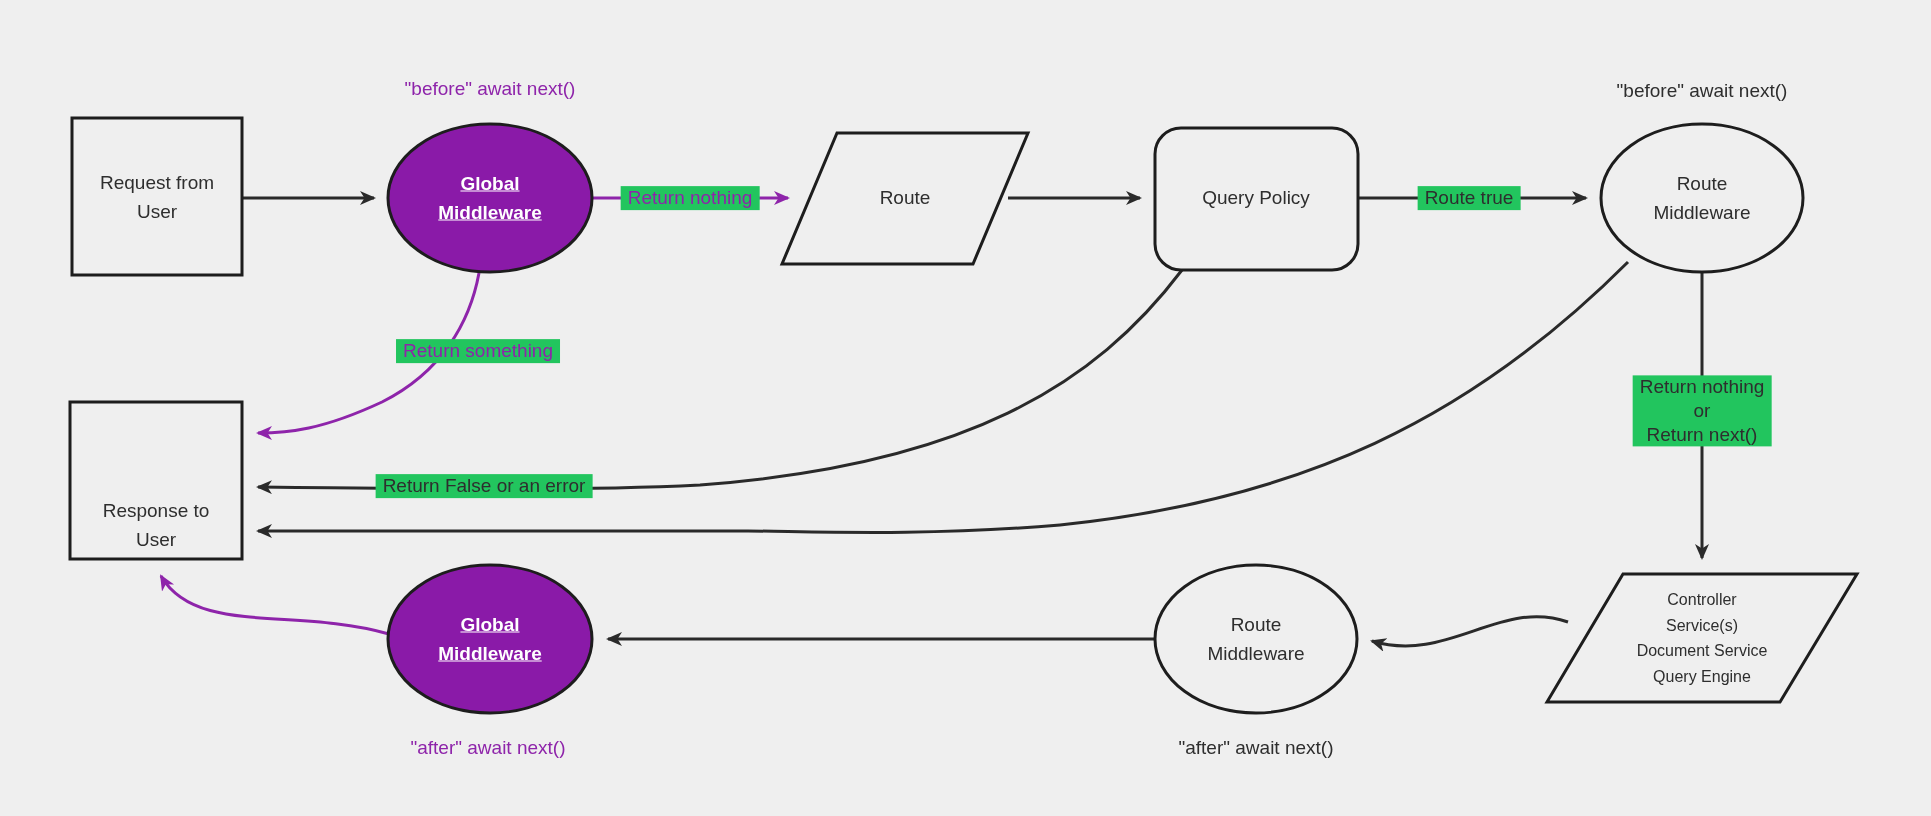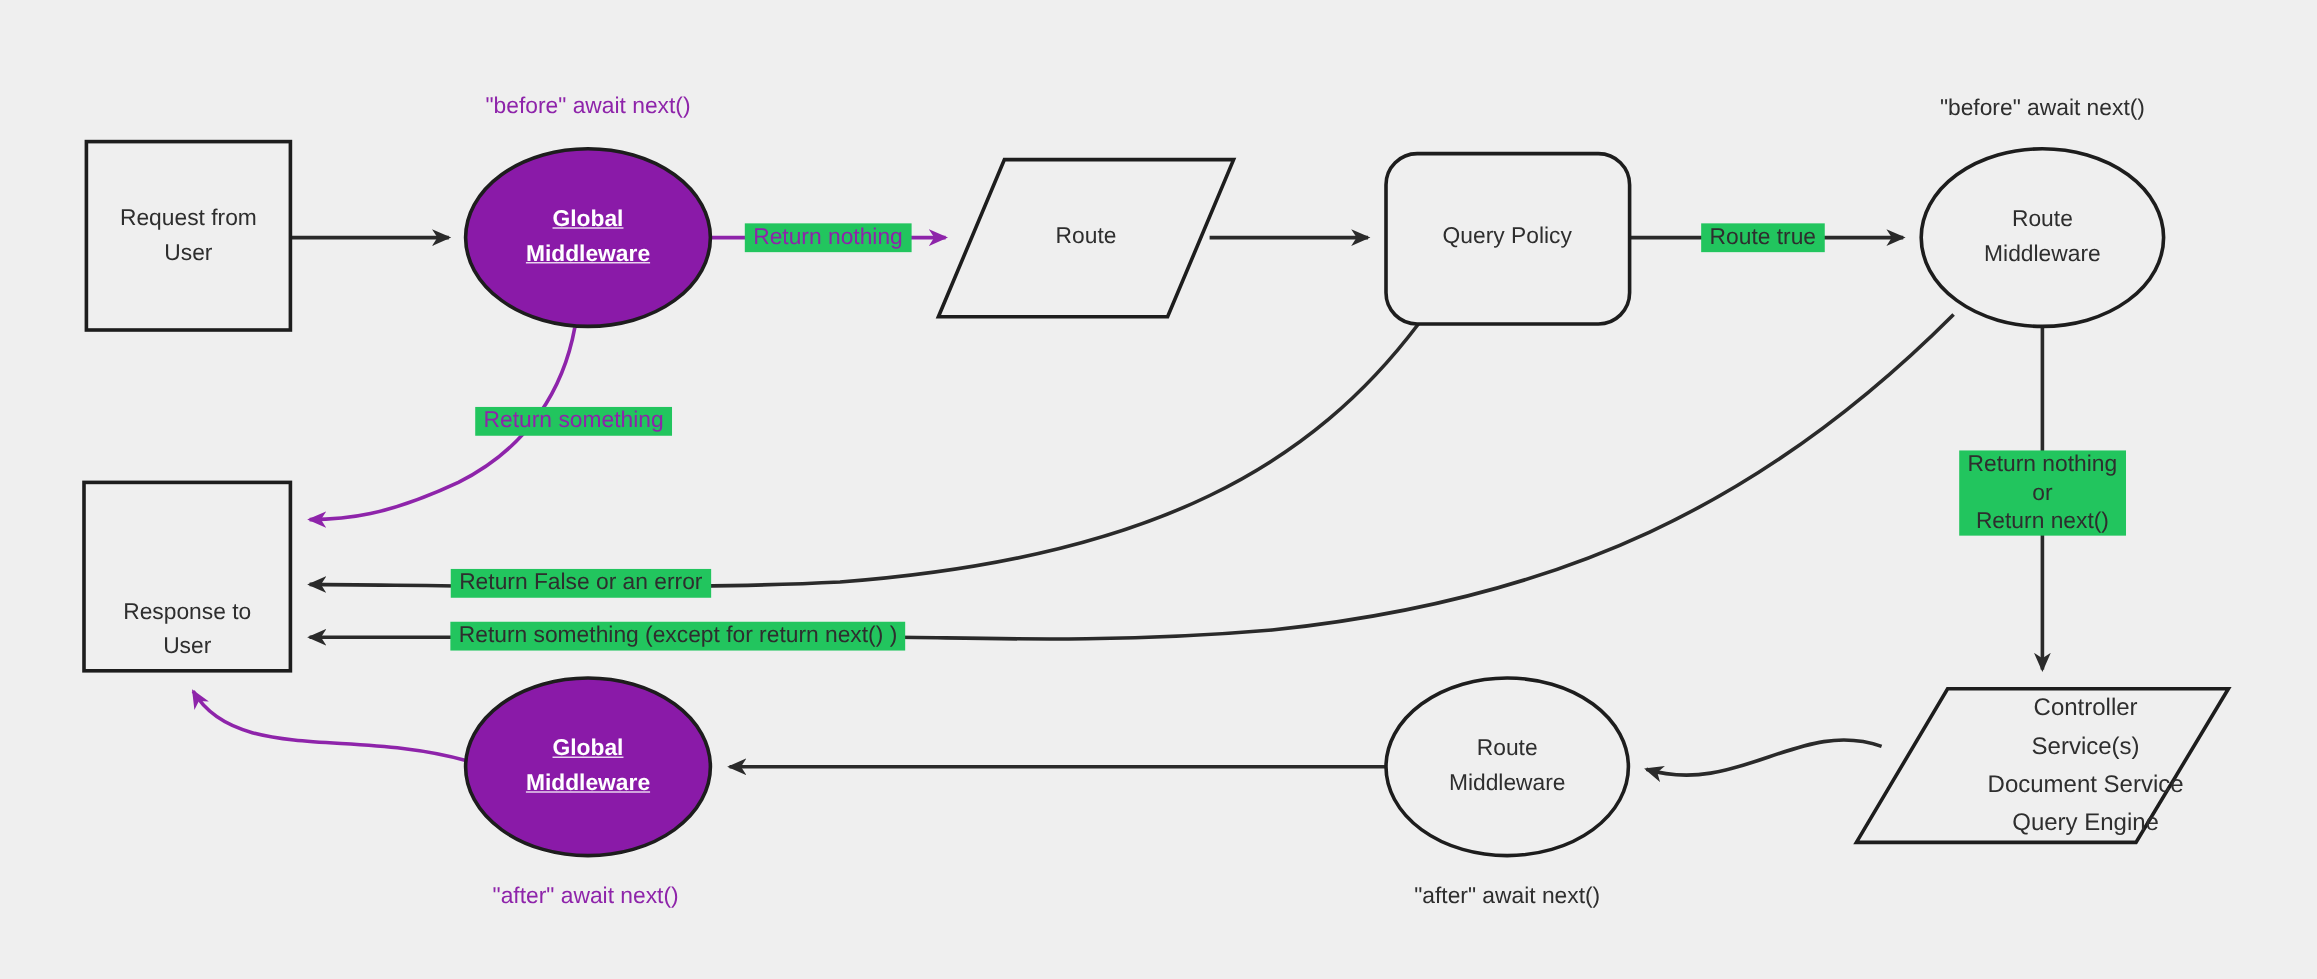--- a/index.html
+++ b/index.html
@@ -12,21 +12,21 @@
   .canvas{position:absolute;left:0;top:0;width:1931px;height:816px;}
   svg.layer{position:absolute;left:0;top:0;}
   .lbl{
     position:absolute;transform:translate(-50%,-50%);
     white-space:pre-line;text-align:center;
     font-size:19px;line-height:1.5;color:#2e2e2e;
   }
   .lbl.onln{background:#22c55e;padding:0 7px;line-height:1.25;}
   .lbl.purple{color:#8e24aa;}
   .lbl.node-white{color:#ffffff;font-weight:bold;text-decoration:underline;}
-  .lbl.small{font-size:20px;line-height:1.6;margin-left:36px;}
+  .lbl.small{font-size:16px;line-height:1.6;}
 </style>
 </head>
 <body>
 
 <div class="canvas">
 
   <svg class="layer" width="1931" height="816" viewBox="0 0 1931 816">
     <defs>
       <marker id="arrB" markerUnits="userSpaceOnUse" markerWidth="20" markerHeight="16" refX="14" refY="7" orient="auto">
         <path d="M0,0 L16,7 L0,14 L4.5,7 Z" fill="#2a2a2a"></path>
@@ -84,17 +84,16 @@
 
   <div class="lbl purple" style="left:490px;top:89px;">"before" await next()</div>
   <div class="lbl purple onln" style="left:690px;top:198px;">Return nothing</div>
   <div class="lbl onln" style="left:1469px;top:198px;">Route true</div>
   <div class="lbl" style="left:1702px;top:91px;">"before" await next()</div>
   <div class="lbl onln" style="left:1702px;top:411px;">Return nothing
 or
 Return next()</div>
   <div class="lbl purple onln" style="left:478px;top:334px;margin-top:17px;">Return something</div>
   <div class="lbl onln" style="left:484px;top:486px;">Return False or an error</div>
-  <div class="lbl onln" style="left:565px;top:530px;">Return something (except for return next() )</div>
   <div class="lbl" style="left:1256px;top:748px;">"after" await next()</div>
   <div class="lbl purple" style="left:488px;top:748px;">"after" await next()</div>
 
 </div>
 
 </body></html>

